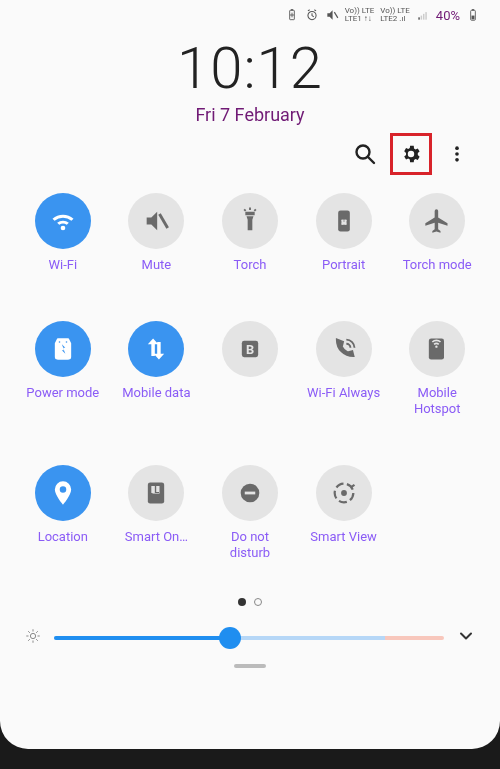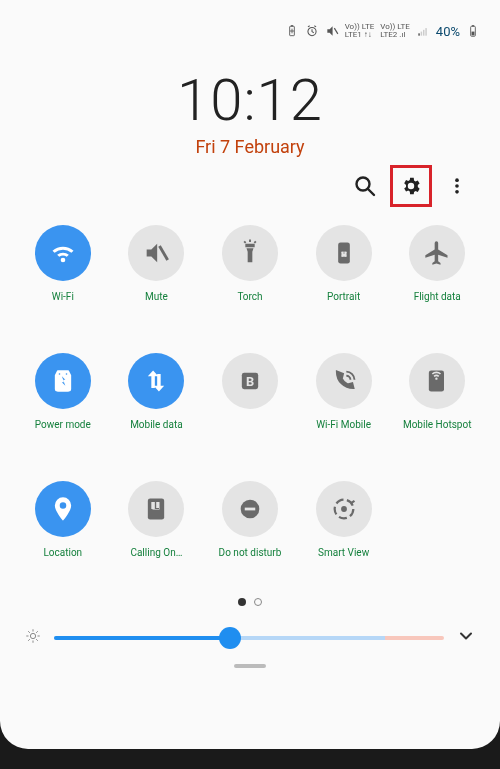--- a/index.html
+++ b/index.html
@@ -10,49 +10,49 @@
     background: #1a1a1a;
     overflow: hidden;
     position: relative;
   }
   .panel {
     background: #fafafa;
     border-radius: 0 0 28px 28px;
     width: 500px;
     height: 749px;
     position: relative;
-    padding: 20px 14px 10px 14px;
+    padding: 4px 14px 10px 14px;
   }
   
   .statusbar {
     height: 22px;
     display: flex;
     justify-content: flex-end;
     align-items: center;
     gap: 6px;
     font-size: 11px;
     color: #555;
     padding-right: 6px;
   }
   .statusbar .ico { width: 14px; height: 14px; display:inline-flex; align-items:center; justify-content:center; }
   .statusbar .tiny { font-size: 8px; line-height: 8px; text-align:left; }
   
   .clock {
     text-align: center;
-    margin-top: 24px;
+    margin-top: 8px;
   }
   .clock .time {
     font-size: 58px;
     font-weight: 300;
     color: #222;
     letter-spacing: 1px;
   }
   .clock .date {
     font-size: 18px;
-    color: #c2410c;
+    color: #701a75;
     margin-top: 2px;
   }
   
   .topactions {
     display: flex;
     justify-content: flex-end;
     align-items: center;
     gap: 6px;
     margin-top: 8px;
     margin-bottom: 12px;
@@ -83,22 +83,22 @@
   }
   .tile .circle {
     width: 56px; height: 56px;
     border-radius: 50%;
     background: #e4e4e4;
     display: flex; align-items: center; justify-content: center;
     margin-bottom: 8px;
   }
   .tile.active .circle { background: #3a94f0; }
   .tile .label {
-    font-size: 10px;
-    color: #15803d;
+    font-size: 13px;
+    color: #8b5cf6;
     text-align: center;
     line-height: 16px;
     max-width: 80px;
   }
   .tile svg { width: 28px; height: 28px; }
   .tile .glyph-off { fill: #6a6a6a; }
   .tile.active .glyph-off { fill: #fff; }
   
   .dots {
     text-align: center;
@@ -184,21 +184,21 @@
     <span class="tiny" style="white-space:pre;">Vo)) LTE
 LTE2 .ıl</span>
     <span class="ico">
       <svg viewBox="0 0 24 24">
           <rect x="4" y="16" width="2.5" height="4" fill="#555"></rect>
           <rect x="8" y="13" width="2.5" height="7" fill="#ccc"></rect>
           <rect x="12" y="10" width="2.5" height="10" fill="#ccc"></rect>
           <rect x="16" y="7" width="2.5" height="13" fill="#ccc"></rect>
         </svg>
     </span>
-    <span style="font-size:13px;color:#0c4a6e;">40%</span>
+    <span style="font-size:13px;color:#701a75;">40%</span>
     <span class="ico">
       <svg viewBox="0 0 24 24">
           <rect x="8" y="4" width="8" height="17" rx="1.5" fill="none" stroke="#555" stroke-width="1.5"></rect>
           <rect x="10" y="2" width="4" height="2" fill="#555"></rect>
           <rect x="9.5" y="13" width="5" height="6.5" fill="#555"></rect>
         </svg>
     </span>
   </div>
 
   <div class="clock">
@@ -274,21 +274,21 @@
           </svg>
         </div>
         <div class="label">Portrait</div>
       </div>
       <div class="tile">
         <div class="circle">
           <svg viewBox="0 0 24 24">
             <path class="glyph-off" d="M21 16v-2l-8-5V3.5a1.5 1.5 0 00-3 0V9l-8 5v2l8-2.5V19l-2 1.5V22l3.5-1 3.5 1v-1.5L13 19v-5.5z"></path>
           </svg>
         </div>
-        <div class="label">Flight data</div>
+        <div class="label">Torch mode</div>
       </div>
       <div class="tile active">
         <div class="circle">
           <svg viewBox="0 0 24 24">
             <path class="glyph-off" fill="#fff" d="M7 3h10l2 4v12a2 2 0 01-2 2H7a2 2 0 01-2-2V7zM9 5l-1 2m7-2l1 2" stroke="#fff" stroke-width="0"></path>
             <path fill="#fff" d="M8 3h8a1 1 0 011 1l1 3v12a2 2 0 01-2 2H8a2 2 0 01-2-2V7l1-3a1 1 0 011-1z"></path>
             <path d="M11 8l3 3-2 0 2 5-3-3h2z" fill="#3a94f0"></path>
             <circle cx="9" cy="6" r="0.7" fill="#3a94f0"></circle>
             <circle cx="15" cy="6" r="0.7" fill="#3a94f0"></circle>
           </svg>
@@ -311,21 +311,21 @@
           </svg>
         </div>
       </div>
       <div class="tile">
         <div class="circle">
           <svg viewBox="0 0 24 24">
             <path class="glyph-off" fill="none" stroke="#6a6a6a" stroke-width="1.9" d="M6 4c0 8 6 14 14 14l-1-4-4 1c-2-1-4-3-5-5l1-4z"></path>
             <path fill="none" stroke="#6a6a6a" stroke-width="1.6" d="M14 4a7 7 0 017 7M14 7.5a3.5 3.5 0 013.5 3.5"></path>
           </svg>
         </div>
-        <div class="label">Wi-Fi Mobile</div>
+        <div class="label">Wi-Fi Always</div>
       </div>
       <div class="tile">
         <div class="circle">
           <svg viewBox="0 0 24 24">
             <path class="glyph-off" d="M7 3h9a2 2 0 012 2v14a2 2 0 01-2 2H7a2 2 0 01-2-2V5a2 2 0 012-2z"></path>
             <path d="M8 6a5 5 0 017 0M9.5 8a3 3 0 014 0" fill="none" stroke="#e4e4e4" stroke-width="1.4"></path>
             <circle cx="11.5" cy="10" r="1" fill="#e4e4e4"></circle>
           </svg>
         </div>
         <div class="label">Mobile Hotspot</div>
@@ -346,21 +346,21 @@
             <path d="M9 12h6" stroke="#e4e4e4"></path>
             <rect x="9" y="6" width="5" height="5" fill="#e4e4e4"></rect>
             <path d="M9 6v5h5" fill="none"></path>
             <path d="M8.5 6.5h5v5h-5z" fill="#e4e4e4"></path>
             <path d="M8.5 6.5v5" fill="none"></path>
             <path d="M8 6h6v6H8z" fill="#e4e4e4"></path>
             <path d="M14 6l-1 1" fill="none"></path>
             <text x="10.5" y="12" font-size="8" font-weight="700" fill="#6a6a6a">L</text>
           </svg>
         </div>
-        <div class="label">Calling On…</div>
+        <div class="label">Smart On…</div>
       </div>
       <div class="tile">
         <div class="circle">
           <svg viewBox="0 0 24 24">
             <circle cx="12" cy="12" r="8" class="glyph-off"></circle>
             <rect x="7.5" y="10.8" width="9" height="2.4" fill="#e4e4e4"></rect>
           </svg>
         </div>
         <div class="label">Do not disturb</div>
       </div>

